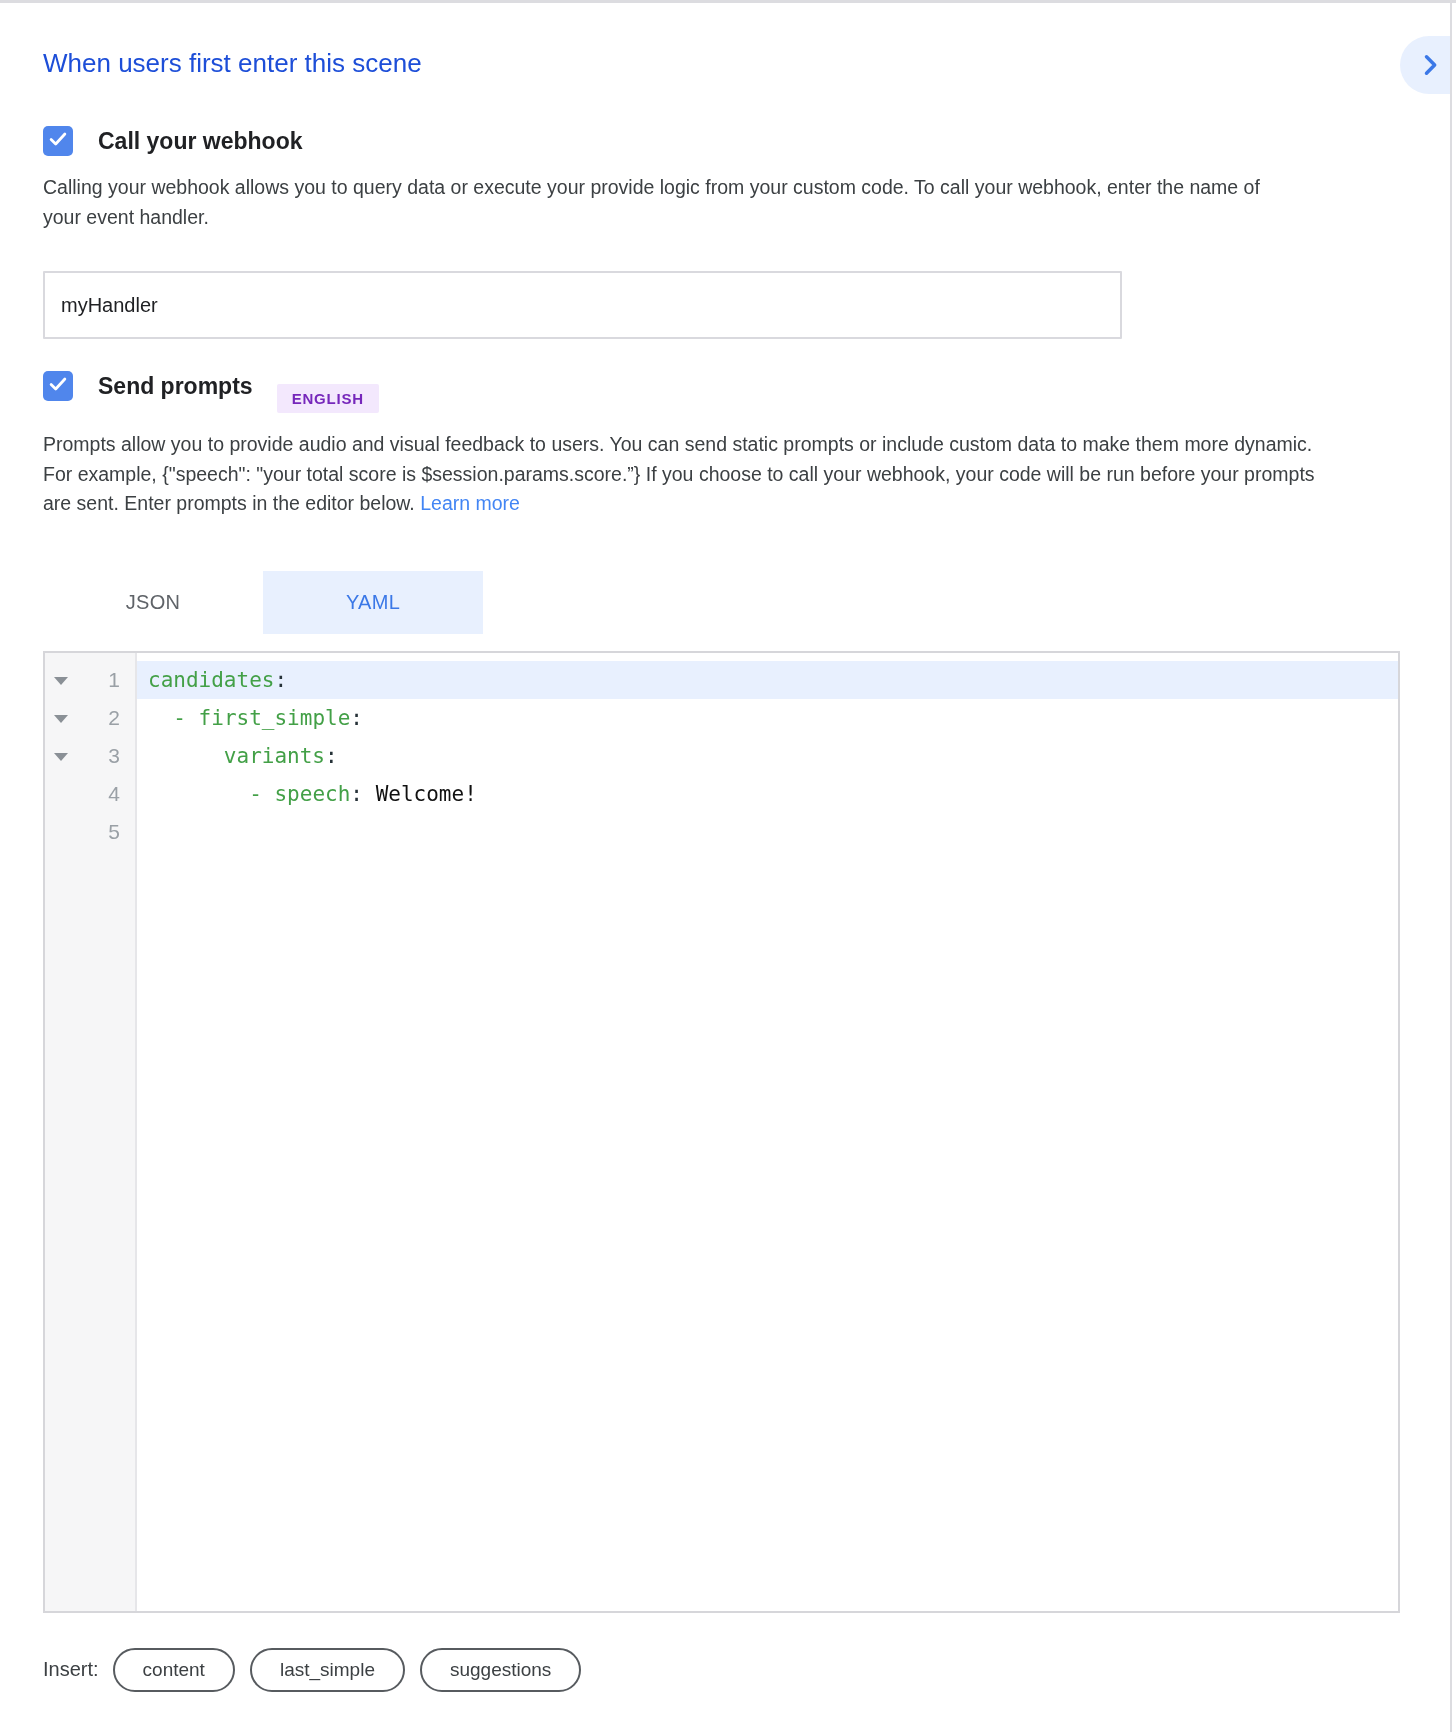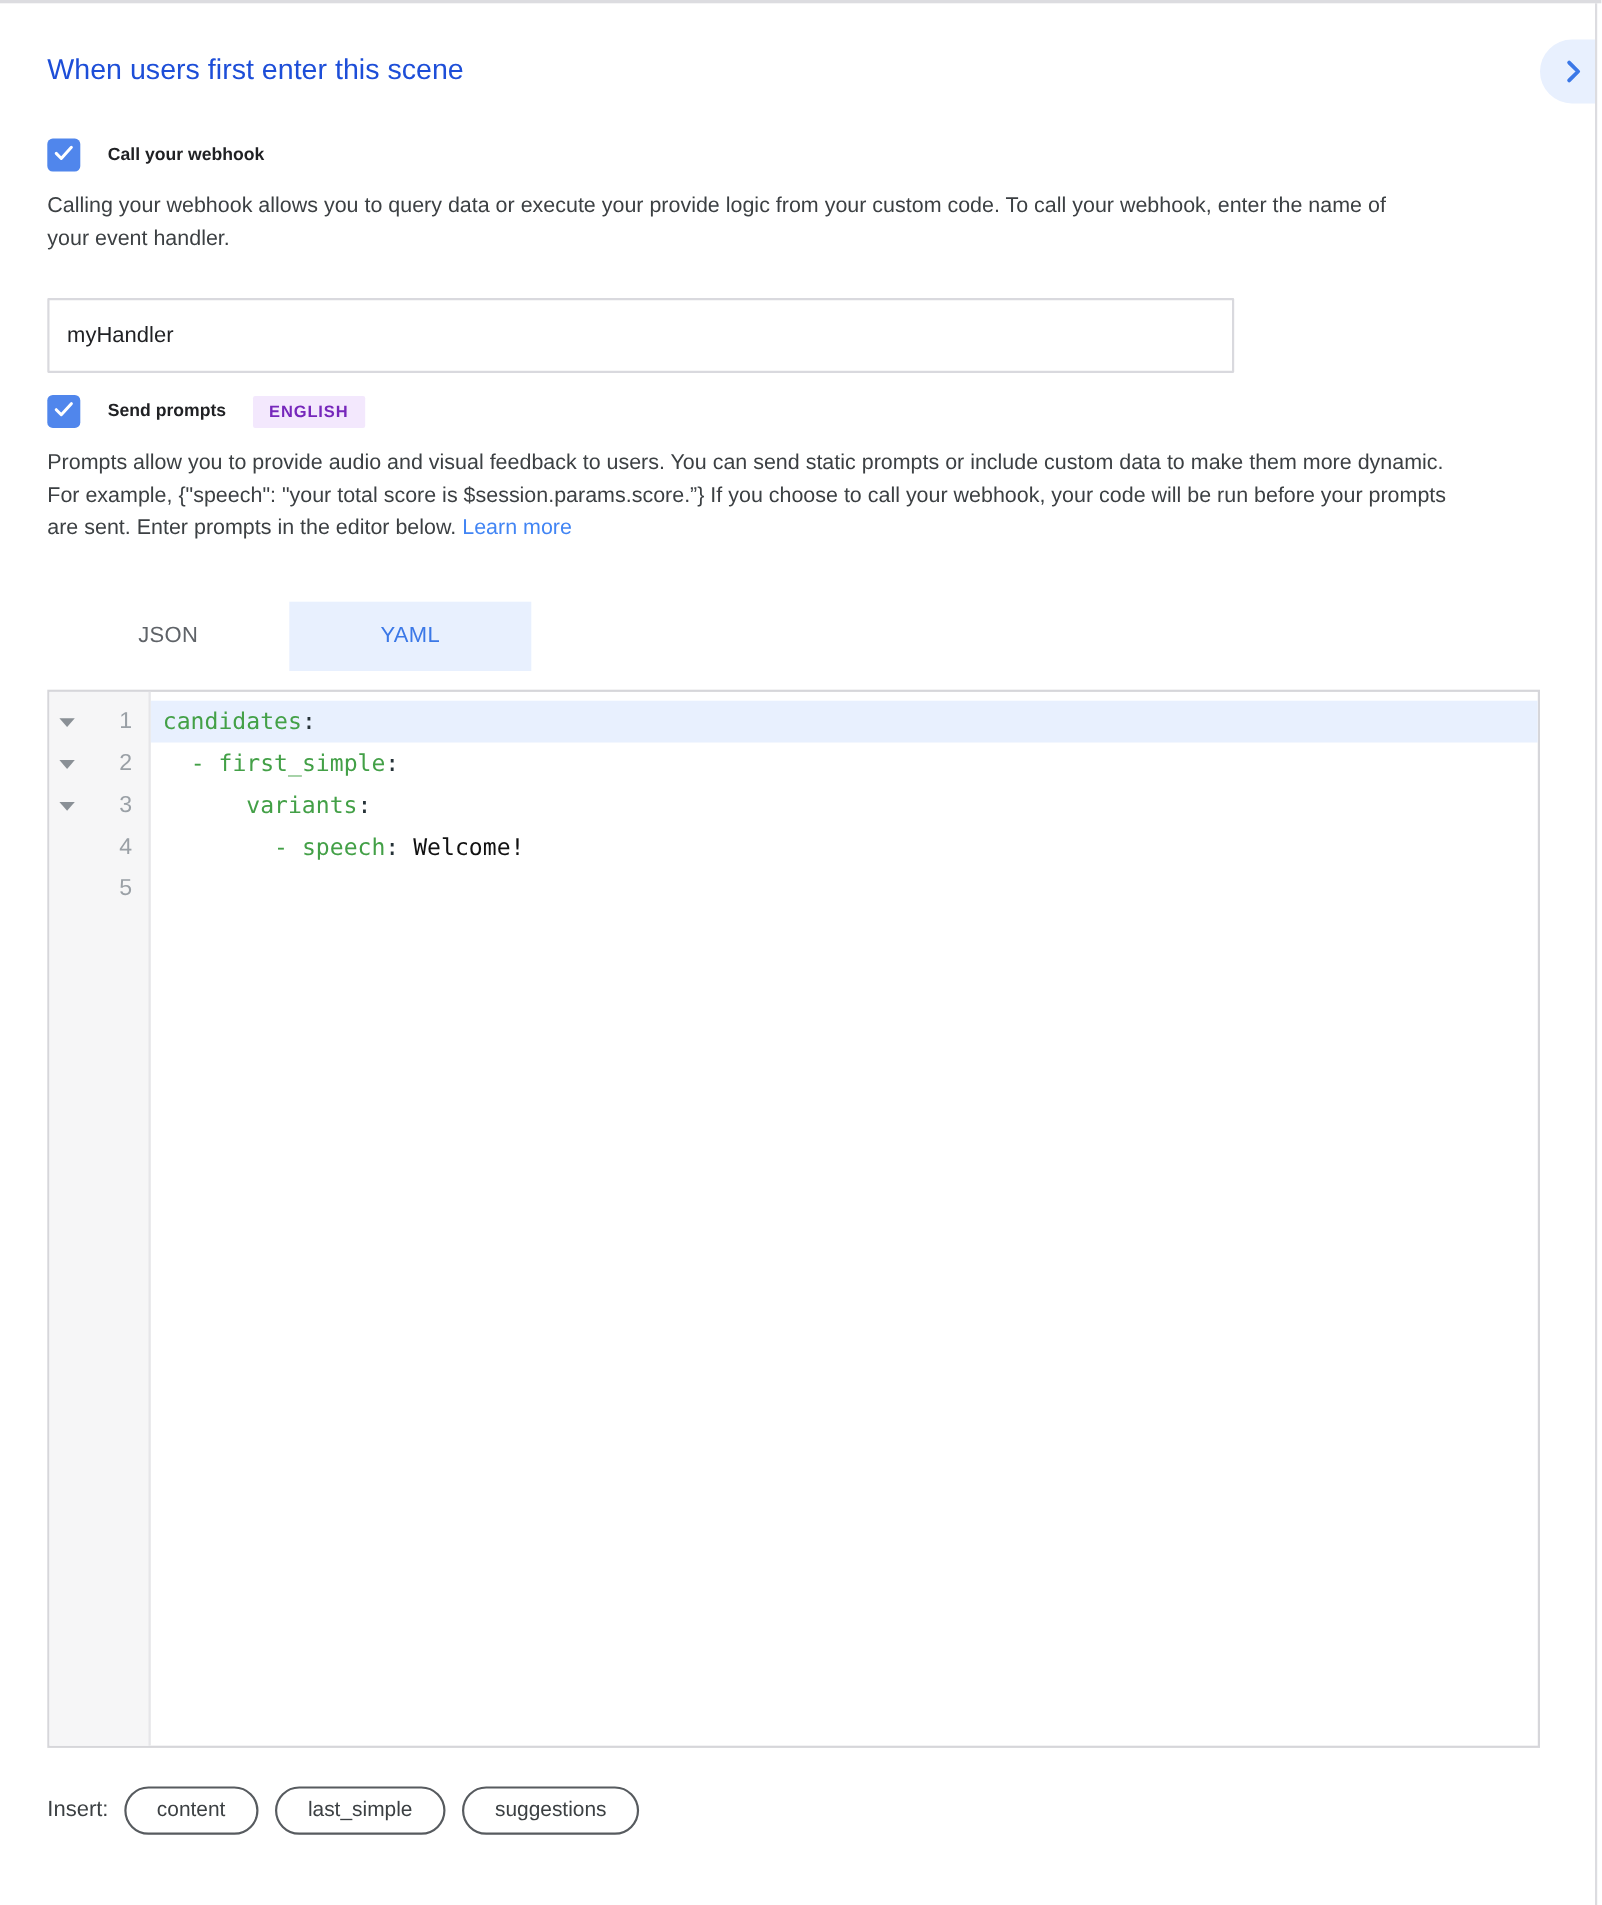--- a/index.html
+++ b/index.html
@@ -12,23 +12,23 @@
 
   .page-title { padding-top:43px; font-size:26px; line-height:34px; font-weight:400; color:#1d4ed8; }
 
   .collapse-btn { position:absolute; top:33px; right:6px; width:50px; height:58px; background:#e8f0fe; border:none;
                   border-radius:29px 0 0 29px; cursor:pointer; display:flex; align-items:center; justify-content:center; }
   .collapse-btn svg { display:block; margin-left:10px; }
 
   .check-row { display:flex; align-items:center; margin-top:46px; }
   .check-row.second { margin-top:20px; }
   .checkbox { width:30px; height:30px; border-radius:5px; background:#5086ec; display:flex; align-items:center; justify-content:center; flex:0 0 auto; cursor:pointer; }
-  .check-label { font-size:16px; font-weight:700; color:#202124; margin-left:25px; }
+  .check-label { font-size:23px; font-weight:700; color:#202124; margin-left:25px; }
   .lang-badge { margin-left:24px; background:#f3e8fd; color:#7627bb; font-size:15px; font-weight:700; letter-spacing:0.8px;
-                padding:6px 15px; border-radius:2px; }
+                padding:6px 15px; border-radius:2px;margin-top:25px; }
 
   .desc { margin-top:17px; font-size:19.5px; line-height:29.5px; color:#3c4043; }
   .desc.first { width:1230px; }
   .desc.second { width:1272px; }
   .learn-more { color:#4285f4; text-decoration:none; cursor:pointer; }
 
   .handler-input { margin-top:39px; width:1079px; height:68px; border:2px solid #d9d9de; border-radius:1px; background:#fff;
                    font-family:"Liberation Sans", sans-serif; font-size:20px; color:#202124; padding:0 16px; outline:none; display:block; }
 
   .tabs { margin-top:52px; display:flex; }

